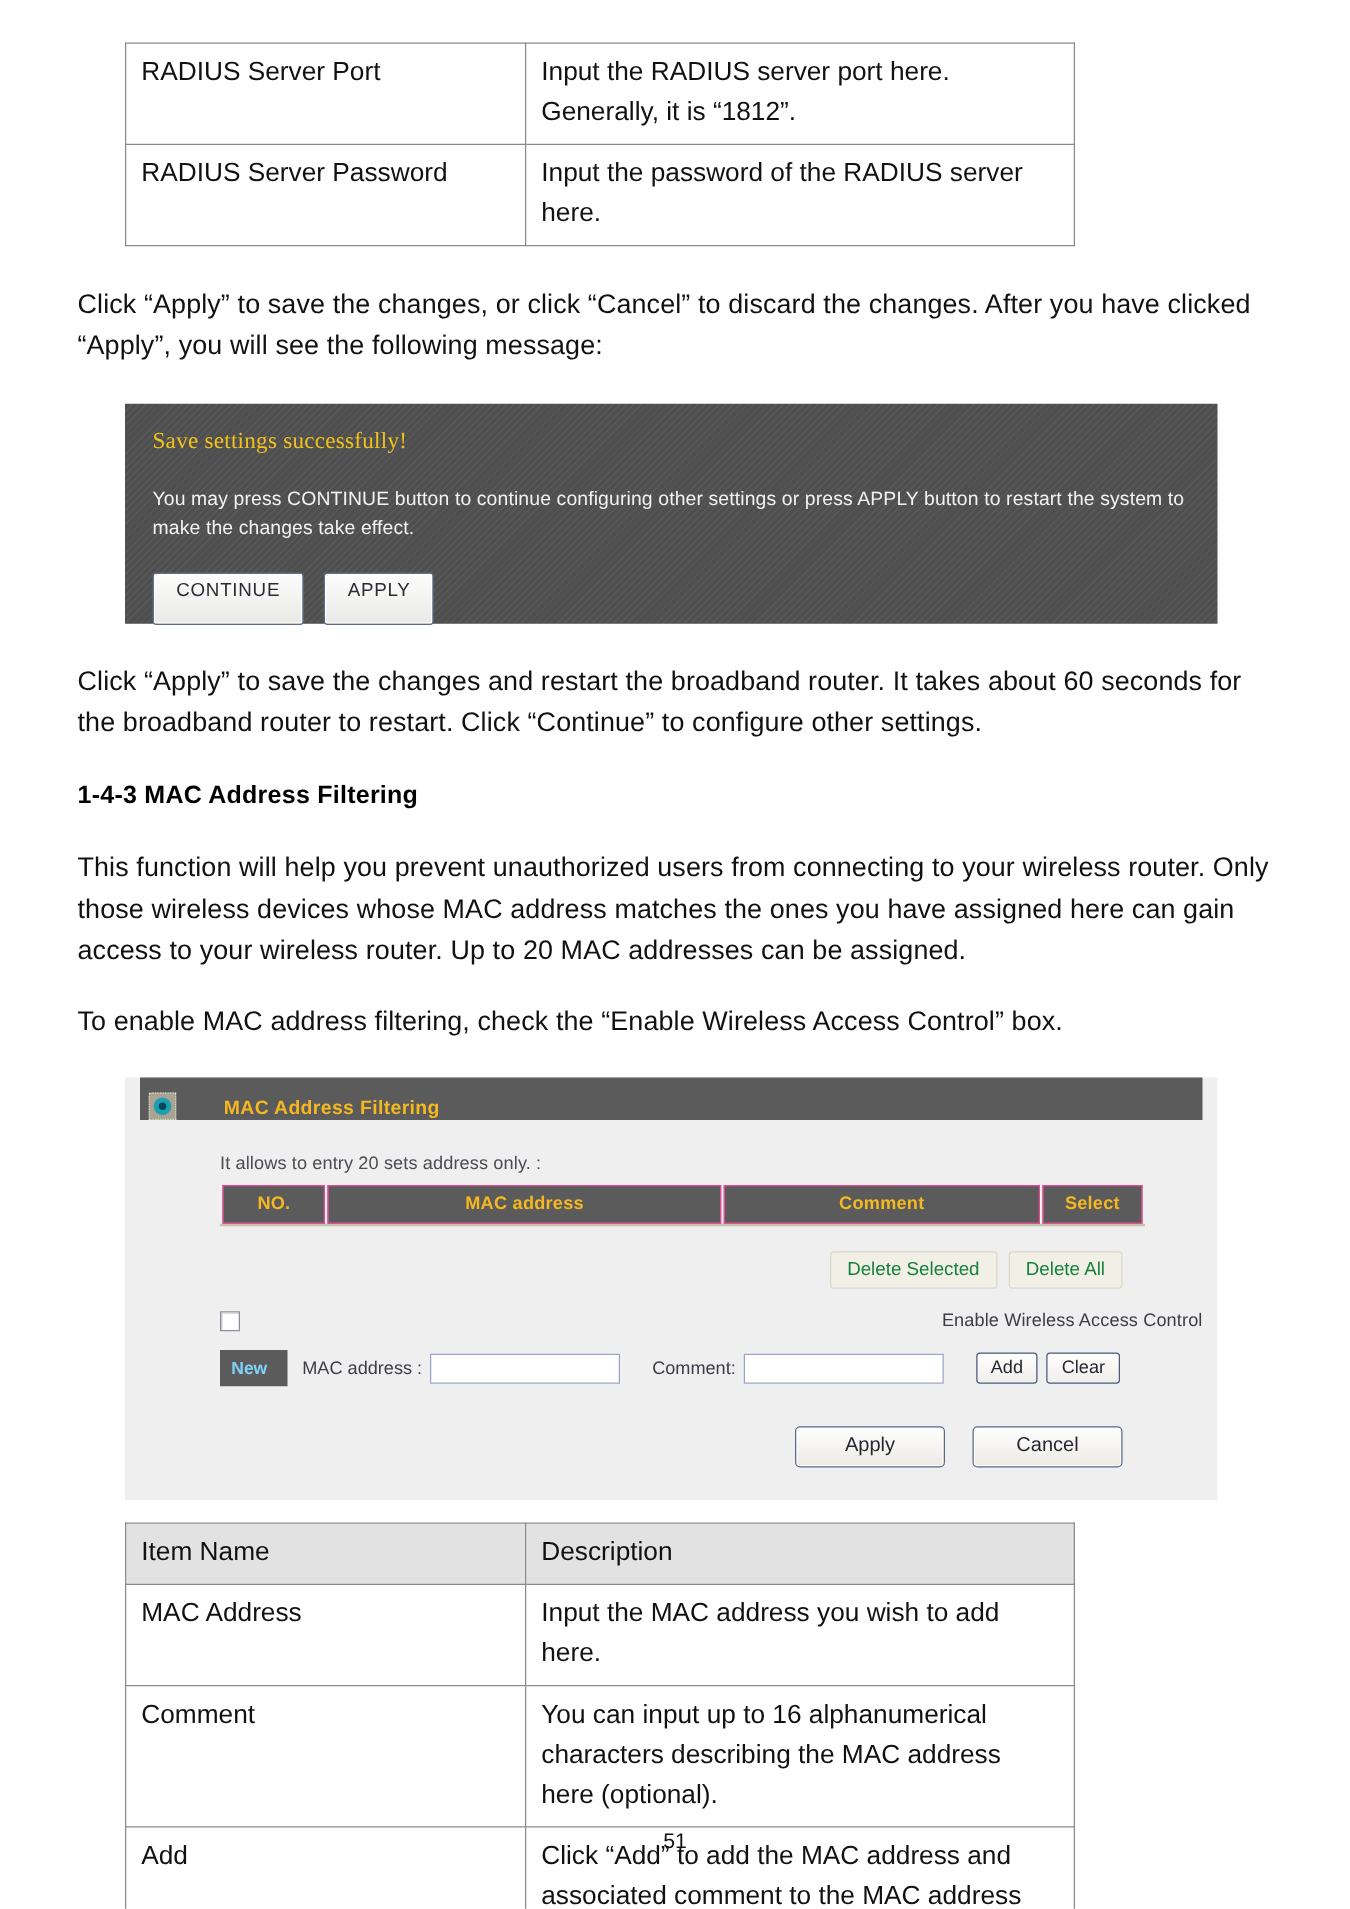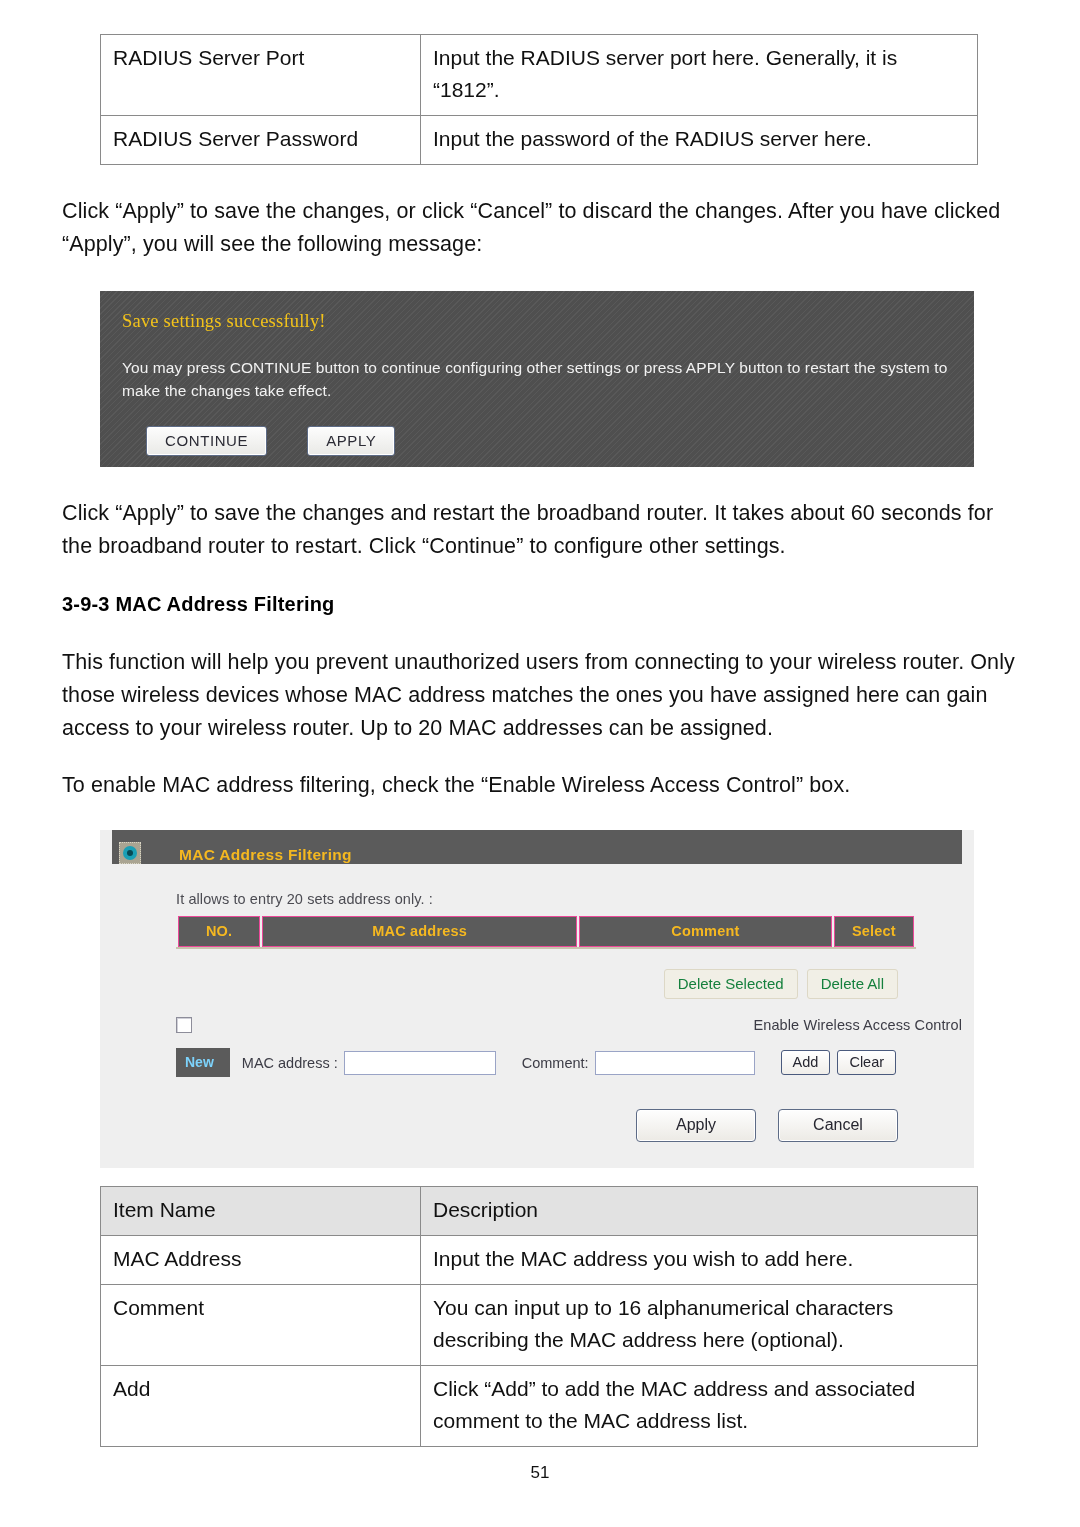--- a/index.html
+++ b/index.html
@@ -33,21 +33,21 @@
   .section-heading {
     font-size: 20px;
     font-weight: bold;
     color: #000;
     letter-spacing: 0.2px;
   }
 
   
   .doc-table {
     border-collapse: collapse;
-    width: 878px;
+    width: 760px;
     margin-left: 38px;
     table-layout: fixed;
   }
   .doc-table td {
     border: 1px solid #8a8a8a;
     padding: 7px 12px 9px 12px;
     font-size: 21px;
     line-height: 32px;
     vertical-align: top;
     color: #111;
@@ -96,24 +96,23 @@
   }
   .btn95 {
     display: inline-block;
     background: linear-gradient(#fdfdfd, #e9e9e6);
     border: 1px solid #5d6b86;
     border-radius: 3px;
     box-shadow: inset 0 0 0 1px #ffffff;
     color: #2b2b35;
     font-size: 15px;
     letter-spacing: 0.6px;
-    padding: 5px 18px 6px 18px;
+    padding: 5px 18px 18px 18px;
     text-align: center;
     font-family: "Liberation Sans", sans-serif;
-    margin-left: 24px;
   }
 
   
   .mac-panel {
     margin: 28px 0 0 38px;
     width: 874px;
     background: #efefef;
     box-sizing: border-box;
     padding-bottom: 26px;
     position: relative;
@@ -323,21 +322,21 @@
     <div class="msg-buttons">
       <span class="btn95">CONTINUE</span>
       <span class="btn95">APPLY</span>
     </div>
   </div>
 
   <div class="spacer-30"></div>
   <p class="para" style="margin:0;">Click “Apply” to save the changes and restart the broadband router. It takes about 60 seconds for the broadband router to restart. Click “Continue” to configure other settings.</p>
 
   <div class="spacer-30"></div>
-  <h3 class="section-heading" style="margin:0;">3-9-3 MAC Address Filtering</h3>
+  <h3 class="section-heading" style="margin:0;">1-4-3 MAC Address Filtering</h3>
 
   <div class="spacer-30"></div>
   <p class="para" style="margin:0;">This function will help you prevent unauthorized users from connecting to your wireless router. Only those wireless devices whose MAC address matches the ones you have assigned here can gain access to your wireless router. Up to 20 MAC addresses can be assigned.</p>
 
   <div class="spacer-24"></div>
   <p class="para" style="margin:0;">To enable MAC address filtering, check the “Enable Wireless Access Control” box.</p>
 
   <div class="mac-panel">
 
     <div class="mac-titlebar">

